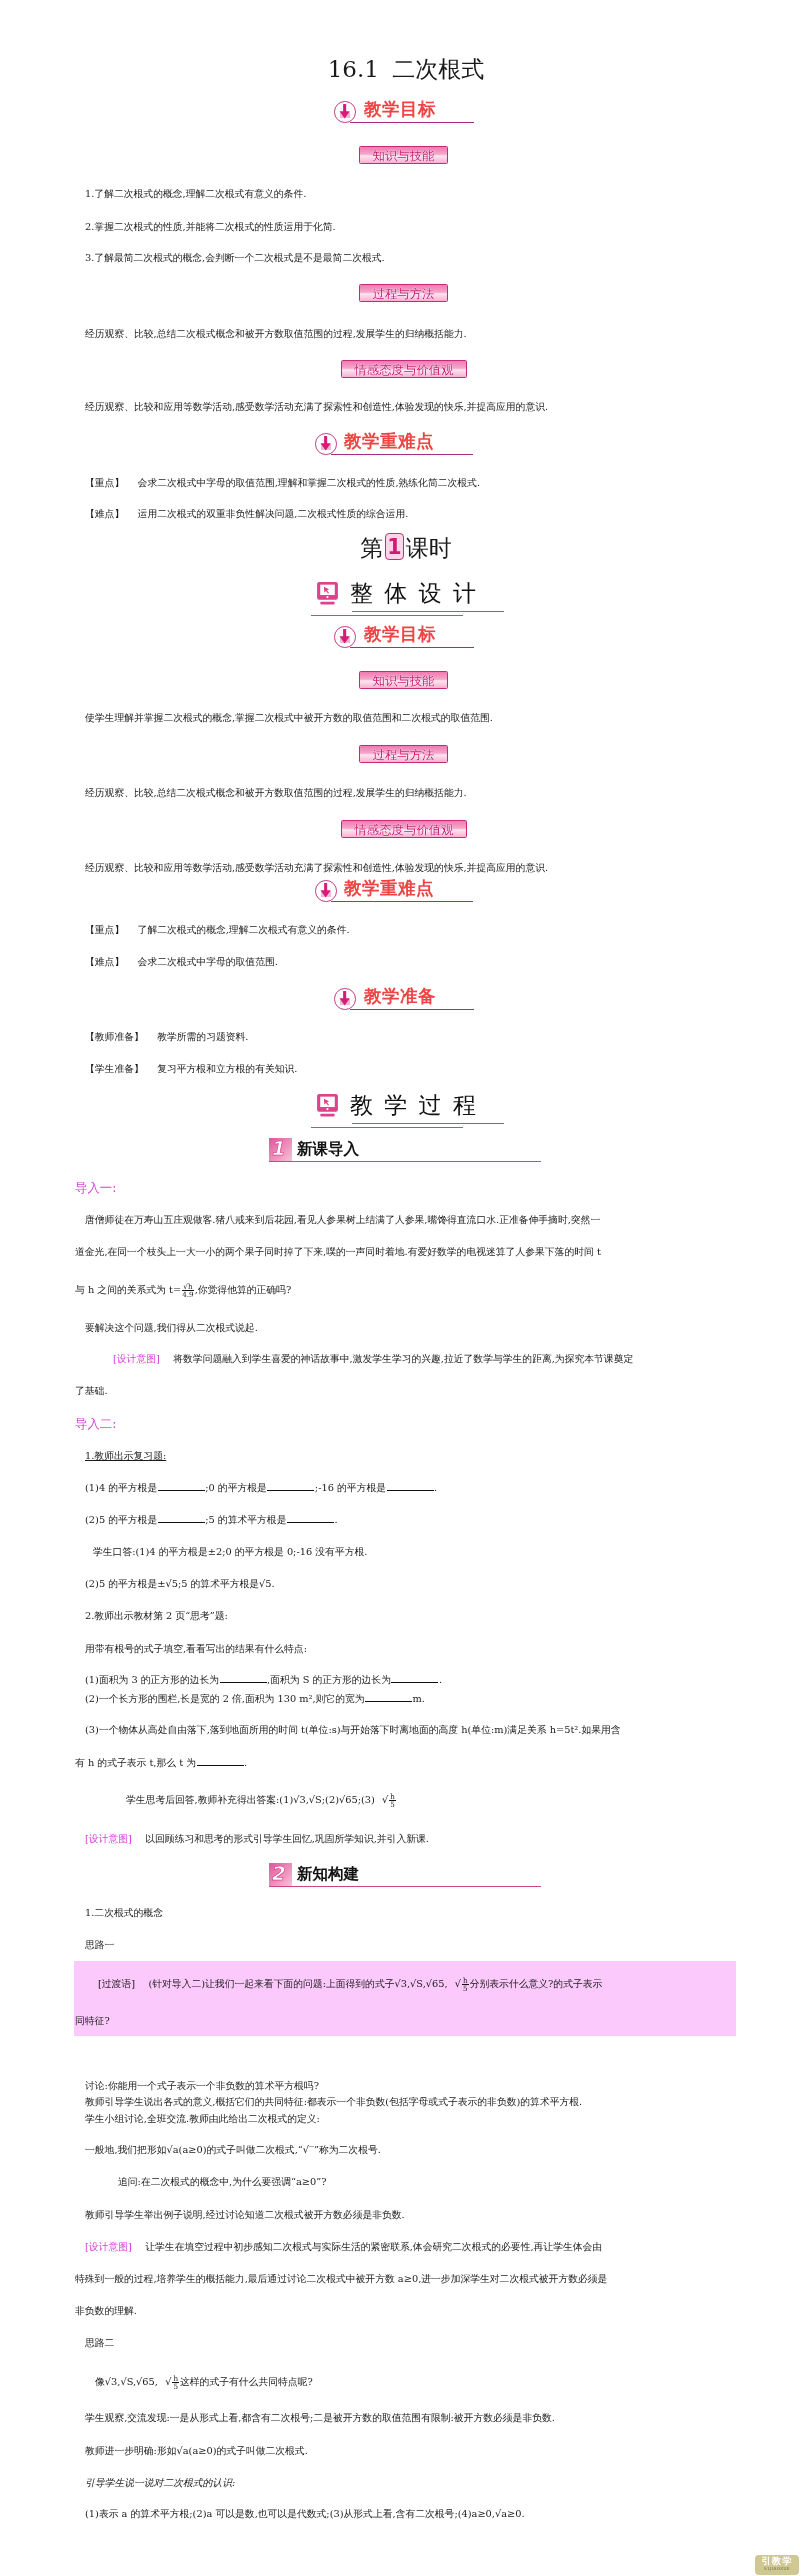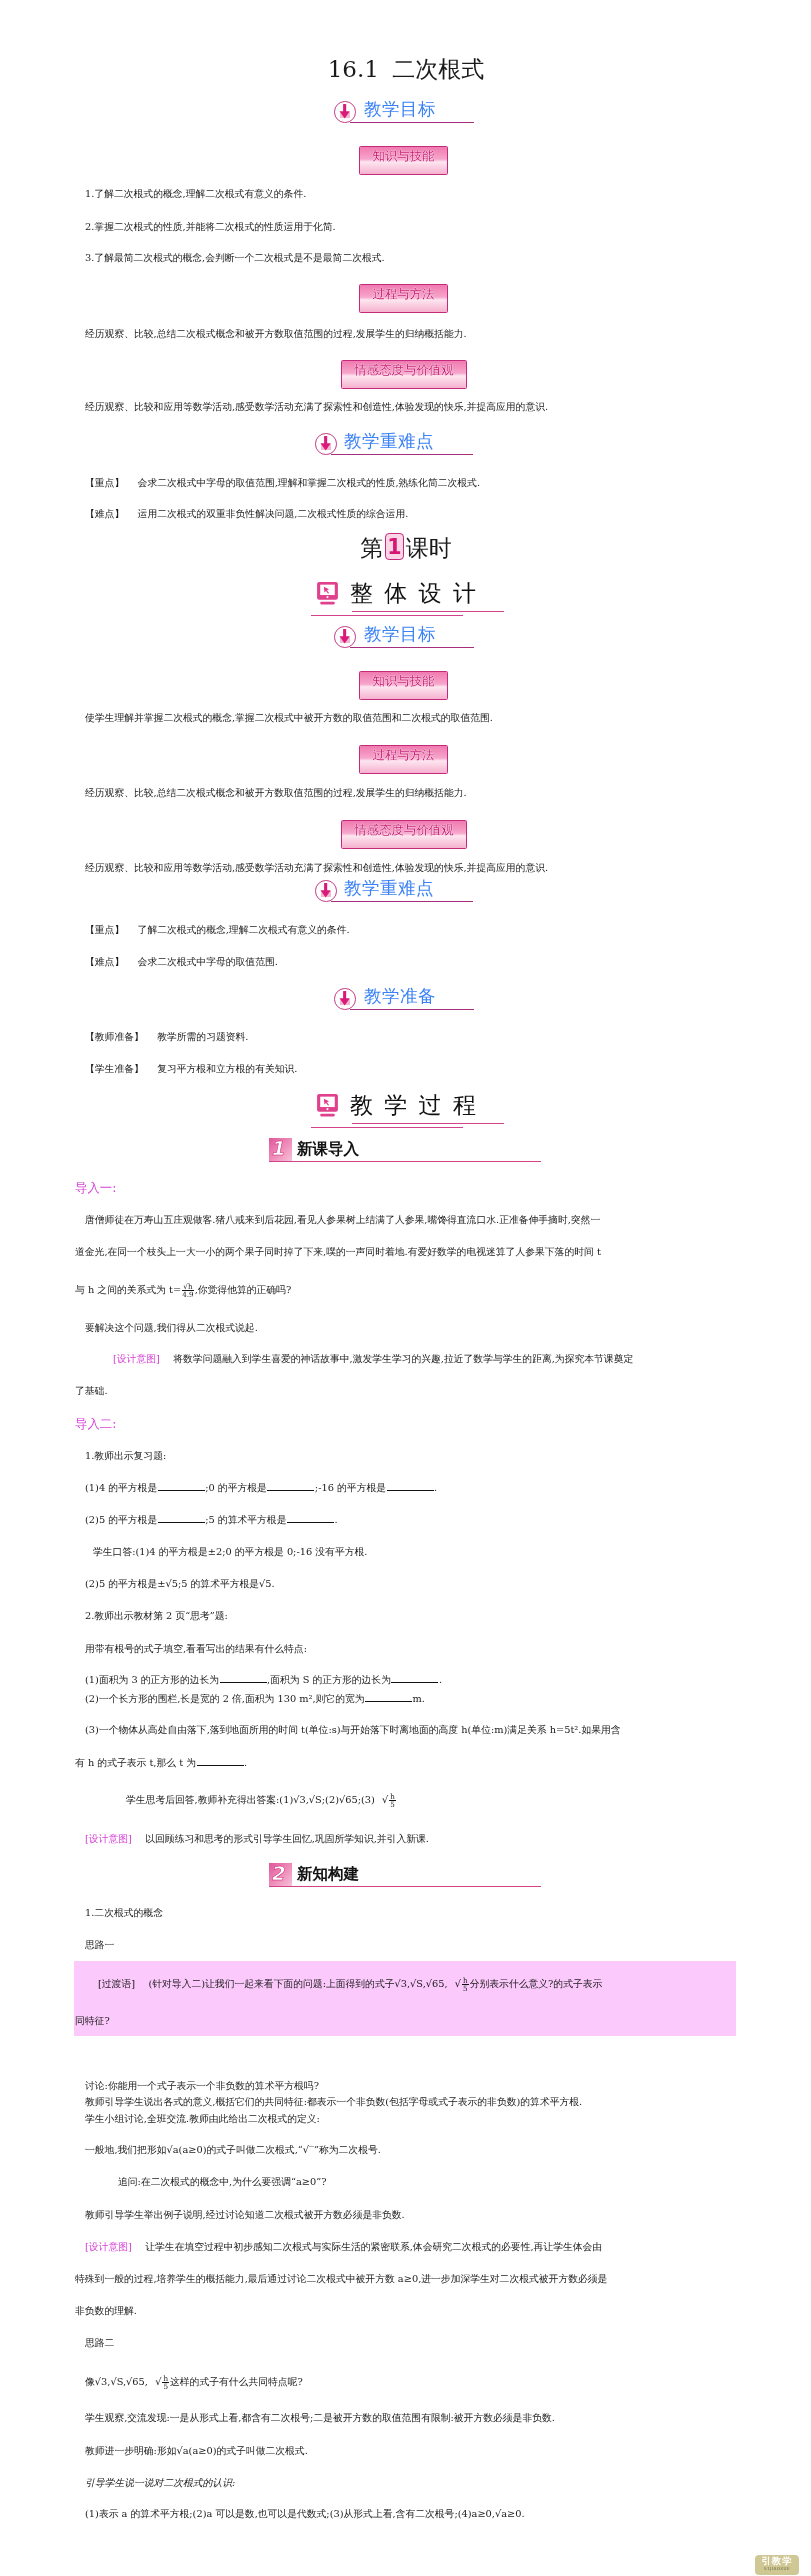--- a/index.html
+++ b/index.html
@@ -10,25 +10,25 @@
   .body-indent { left:85px; }
   .body-flush { left:75px; }
   .title { left:0; width:812px; text-align:center; top:55px; font-size:23px; line-height:29px; font-family:"DejaVu Serif","Liberation Serif",serif; }
   .title .num { margin-right:13.4px; }
 
   
   .sec { position:absolute; height:26px; }
   .sec .circ { position:absolute; left:0; top:0; width:21.6px; height:21.6px; border:1px solid #c33a86; border-radius:50%; background:#fff; box-sizing:border-box; }
   .sec .circ .sq { position:absolute; left:4.6px; top:10.3px; width:10.3px; height:6.2px; background:#f3b8d3; }
   .sec .circ svg { position:absolute; left:4.1px; top:2.1px; }
-  .sec .lbl { position:absolute; left:30px; top:-2.1px; font-family:"DejaVu Sans","Liberation Sans",sans-serif; font-size:17.5px; line-height:20.6px; font-weight:400; color:#3b82f6; letter-spacing:0.5px; white-space:nowrap; }
+  .sec .lbl { position:absolute; left:30px; top:-2.1px; font-family:"DejaVu Sans","Liberation Sans",sans-serif; font-size:17.5px; line-height:20.6px; font-weight:700; color:#ef4444; letter-spacing:0.5px; white-space:nowrap; }
   .sec .ul { position:absolute; left:15.5px; top:20.6px; height:1.5px; background:#a52f7e; }
 
   
-  .badge { position:absolute; height:29px; border:1px solid #c42a7c; border-radius:1.5px; box-sizing:border-box;
+  .badge { position:absolute; height:18px; border:1px solid #c42a7c; border-radius:1.5px; box-sizing:border-box;
            background:linear-gradient(#f07ab0 0%, #f7a6cb 45%, #fde6f0 55%, #f6b1cf 100%);
            font-family:"DejaVu Sans","Liberation Sans",sans-serif; font-size:12.4px; line-height:17.5px; text-align:center; color:#c8146e;
            text-shadow:0 0 1px #fff, 0 0 1px #fff, 0 0 0.5px #fff; white-space:nowrap; }
 
   
   .mon { position:absolute; height:36px; }
   .mon .ico { position:absolute; left:5.2px; top:0; }
   .mon .lbl { position:absolute; left:39px; top:-1px; font-family:"DejaVu Serif","Liberation Serif",serif; font-size:23px; line-height:27px; letter-spacing:11.3px; color:#111; white-space:nowrap; }
   .mon .ul1 { position:absolute; left:41px; top:30px; width:152px; height:1px; background:#d2438c; }
   .mon .ul2 { position:absolute; left:0; top:34px; width:152px; height:1px; background:#d2438c; }
@@ -211,21 +211,21 @@
   <span>与 h 之间的关系式为 t=</span><span class="frac"><span class="n">√h</span><span class="d">4.9</span></span><span>,你觉得他算的正确吗?</span>
 </div>
 <div class="line body-indent" style="top:1321px;">要解决这个问题,我们得从二次根式说起.</div>
 
 <div class="line body-indent" style="top:1352px;margin-left:28px;">
   <span class="magenta tag">[设计意图]</span><span>将数学问题融入到学生喜爱的神话故事中,激发学生学习的兴趣,拉近了数学与学生的距离,为探究本节课奠定</span>
 </div>
 <div class="line body-flush" style="top:1384px;">了基础.</div>
 
 <div class="line body-flush magenta subhead" style="top:1416px;">导入二:</div>
-<div class="line body-indent" style="top:1449px;">1.教师出示复习题:</div>
+<div class="line body-indent" style="top:1449px;text-decoration:underline;">1.教师出示复习题:</div>
 <div class="line body-indent" style="top:1481px;">
   <span>(1)4 的平方根是</span><span class="blank"></span><span>;0 的平方根是</span><span class="blank"></span><span>;-16 的平方根是</span><span class="blank"></span><span>.</span>
 </div>
 <div class="line body-indent" style="top:1513px;">
   <span>(2)5 的平方根是</span><span class="blank"></span><span>;5 的算术平方根是</span><span class="blank"></span><span>.</span>
 </div>
 <div class="line body-indent" style="top:1545px;margin-left:8px;">学生口答:(1)4 的平方根是±2;0 的平方根是 0;-16 没有平方根.</div>
 <div class="line body-indent" style="top:1577px;">(2)5 的平方根是±√5;5 的算术平方根是√5.</div>
 
 <div class="line body-indent" style="top:1609px;">2.教师出示教材第 2 页“思考”题:</div>
@@ -270,21 +270,21 @@
 <div class="line body-indent" style="top:2143px;">一般地,我们把形如√a(a≥0)的式子叫做二次根式,“√‾”称为二次根号.</div>
 <div class="line body-indent" style="top:2175px;margin-left:33px;">追问:在二次根式的概念中,为什么要强调“a≥0”?</div>
 <div class="line body-indent" style="top:2208px;">教师引导学生举出例子说明,经过讨论知道二次根式被开方数必须是非负数.</div>
 <div class="line body-indent" style="top:2240px;">
   <span class="magenta tag">[设计意图]</span><span>让学生在填空过程中初步感知二次根式与实际生活的紧密联系,体会研究二次根式的必要性,再让学生体会由</span>
 </div>
 <div class="line body-flush" style="top:2272px;">特殊到一般的过程,培养学生的概括能力,最后通过讨论二次根式中被开方数 a≥0,进一步加深学生对二次根式被开方数必须是</div>
 <div class="line body-flush" style="top:2304px;">非负数的理解.</div>
 
 <div class="line body-indent" style="top:2336px;">思路二</div>
-<div class="line body-indent" style="top:2375px;">
+<div class="line body-indent" style="top:2375px;margin-left:10px;">
   <span>像√3,√S,√65,</span><span style="margin-left:7.2px;">√</span><span class="frac"><span class="n">h</span><span class="d">5</span></span><span>这样的式子有什么共同特点呢?</span>
 </div>
 <div class="line body-indent" style="top:2411px;">学生观察,交流发现:一是从形式上看,都含有二次根号;二是被开方数的取值范围有限制:被开方数必须是非负数.</div>
 <div class="line body-indent" style="top:2444px;">教师进一步明确:形如√a(a≥0)的式子叫做二次根式.</div>
 <div class="line body-indent" style="top:2476px;font-style:italic;">引导学生说一说对二次根式的认识:</div>
 <div class="line body-indent" style="top:2507px;">(1)表示 a 的算术平方根;(2)a 可以是数,也可以是代数式;(3)从形式上看,含有二次根号;(4)a≥0,√a≥0.</div>
 
 <div class="watermark">
   <div class="big">引教学</div>
   <div class="small">51JIAOXUE</div>

